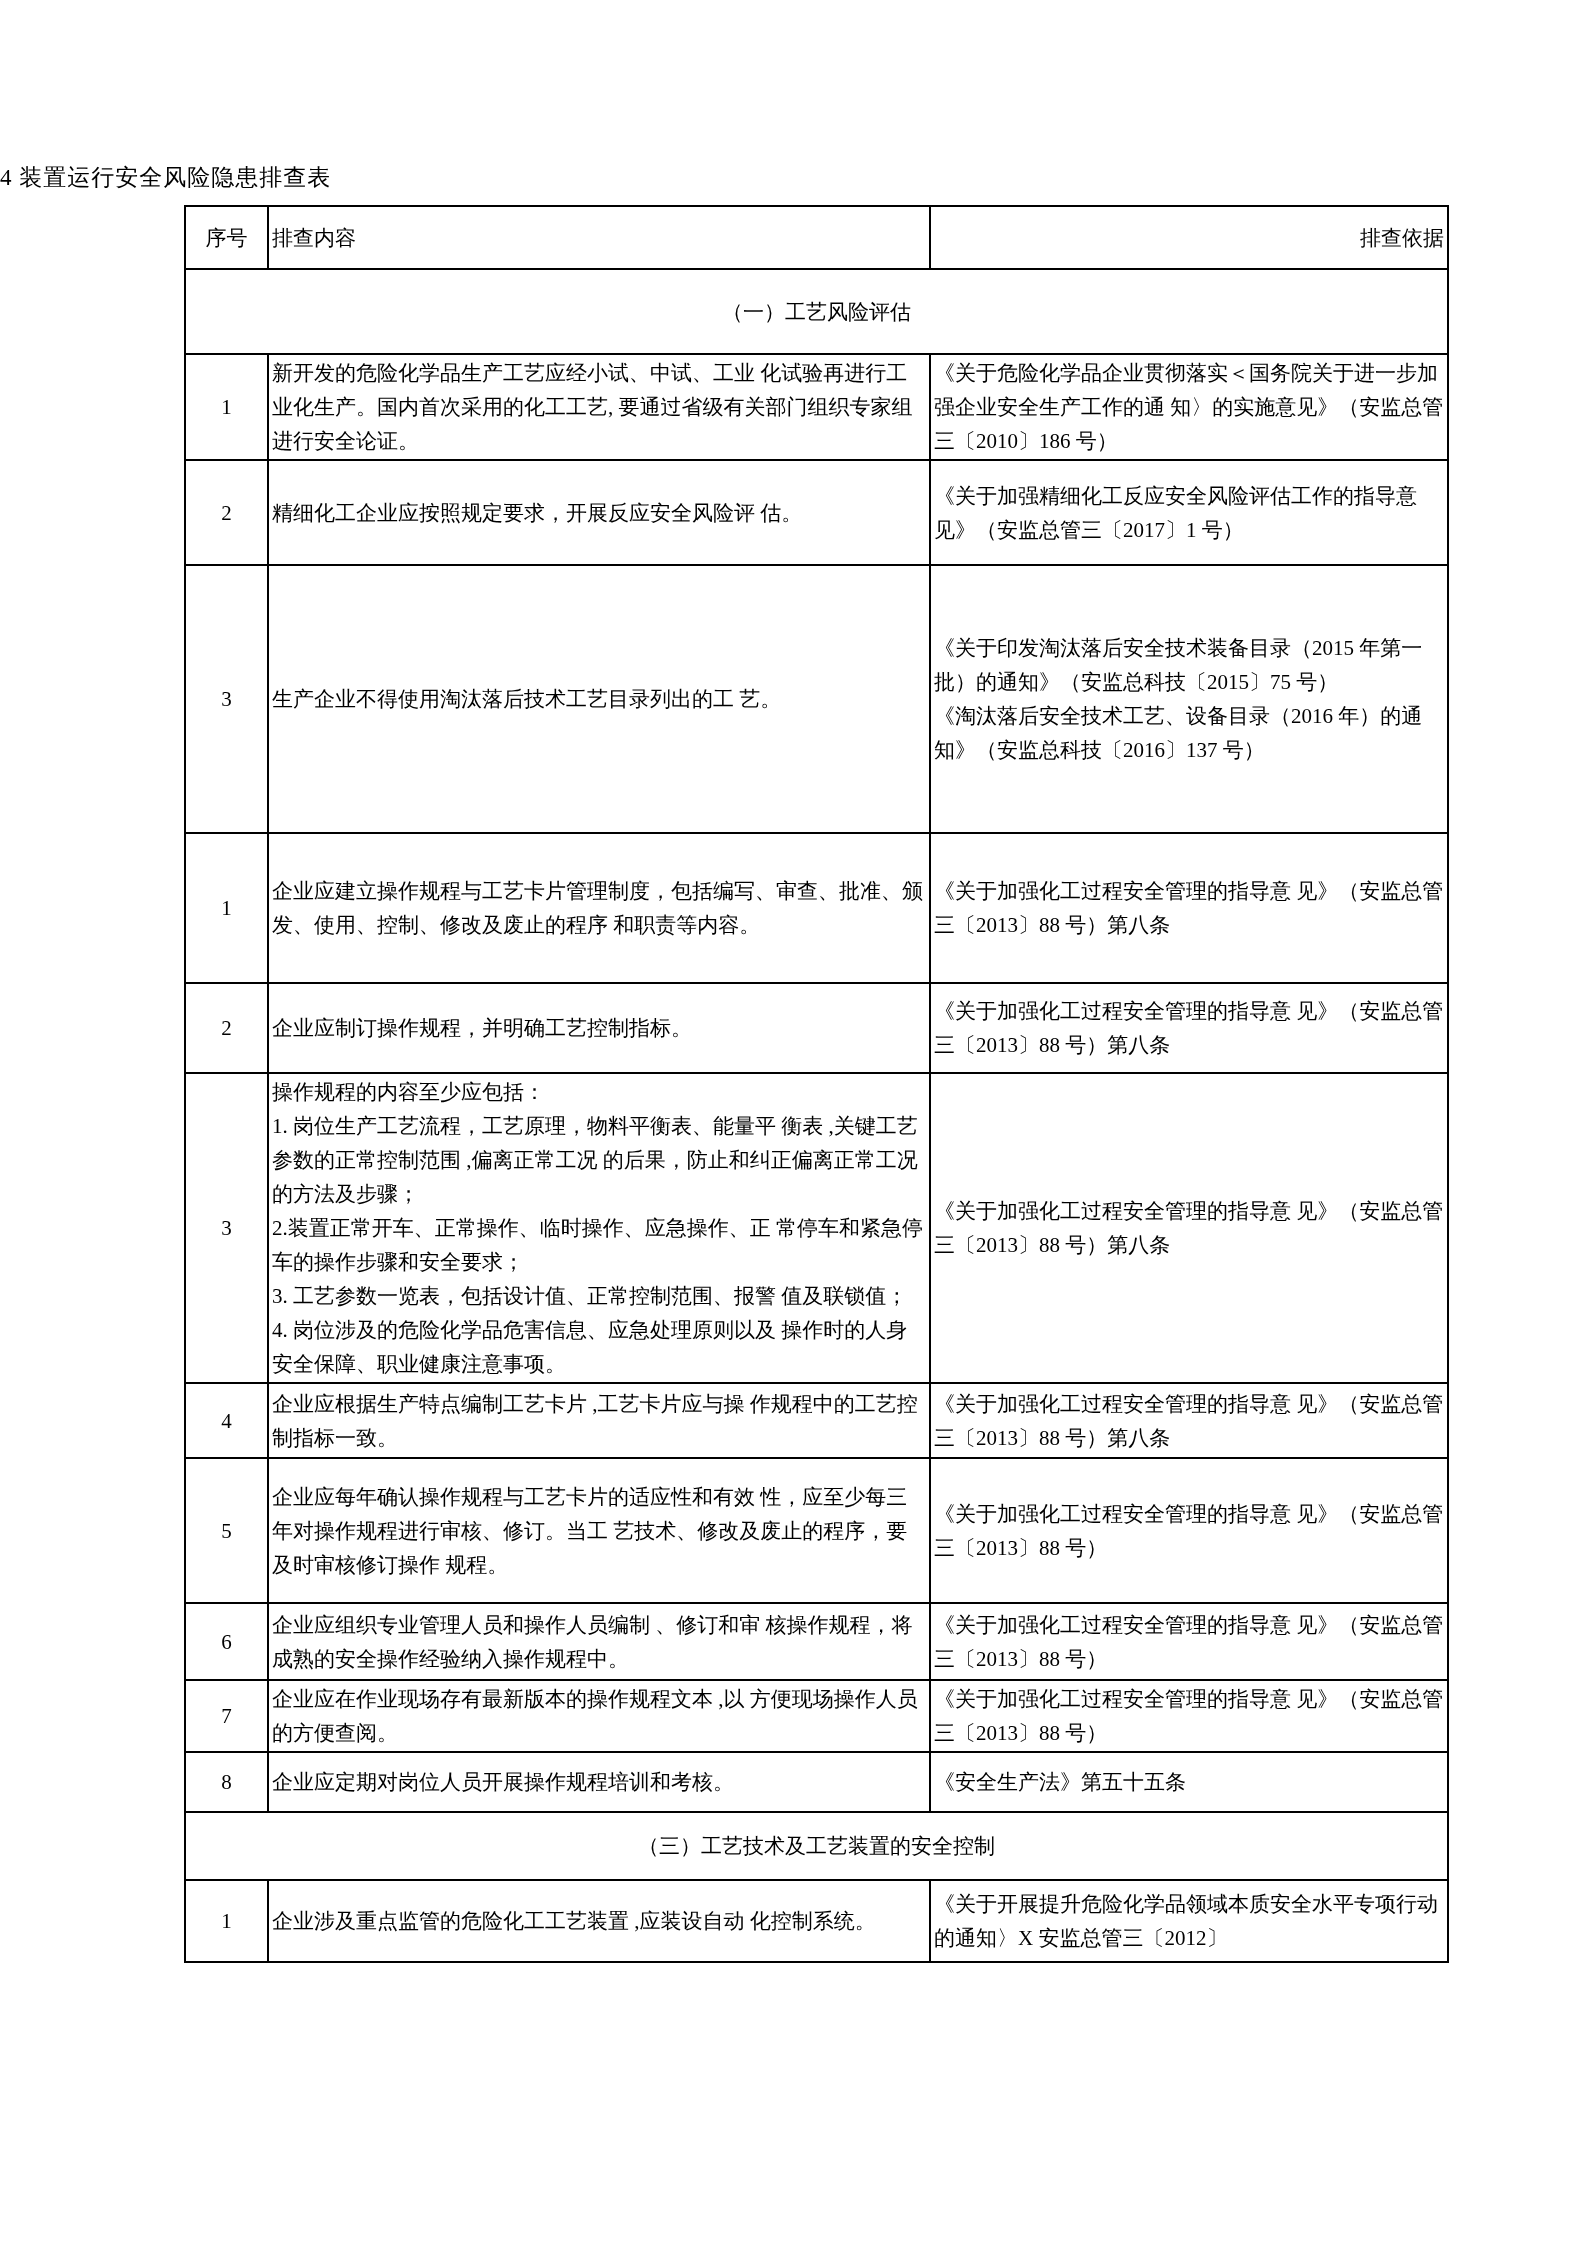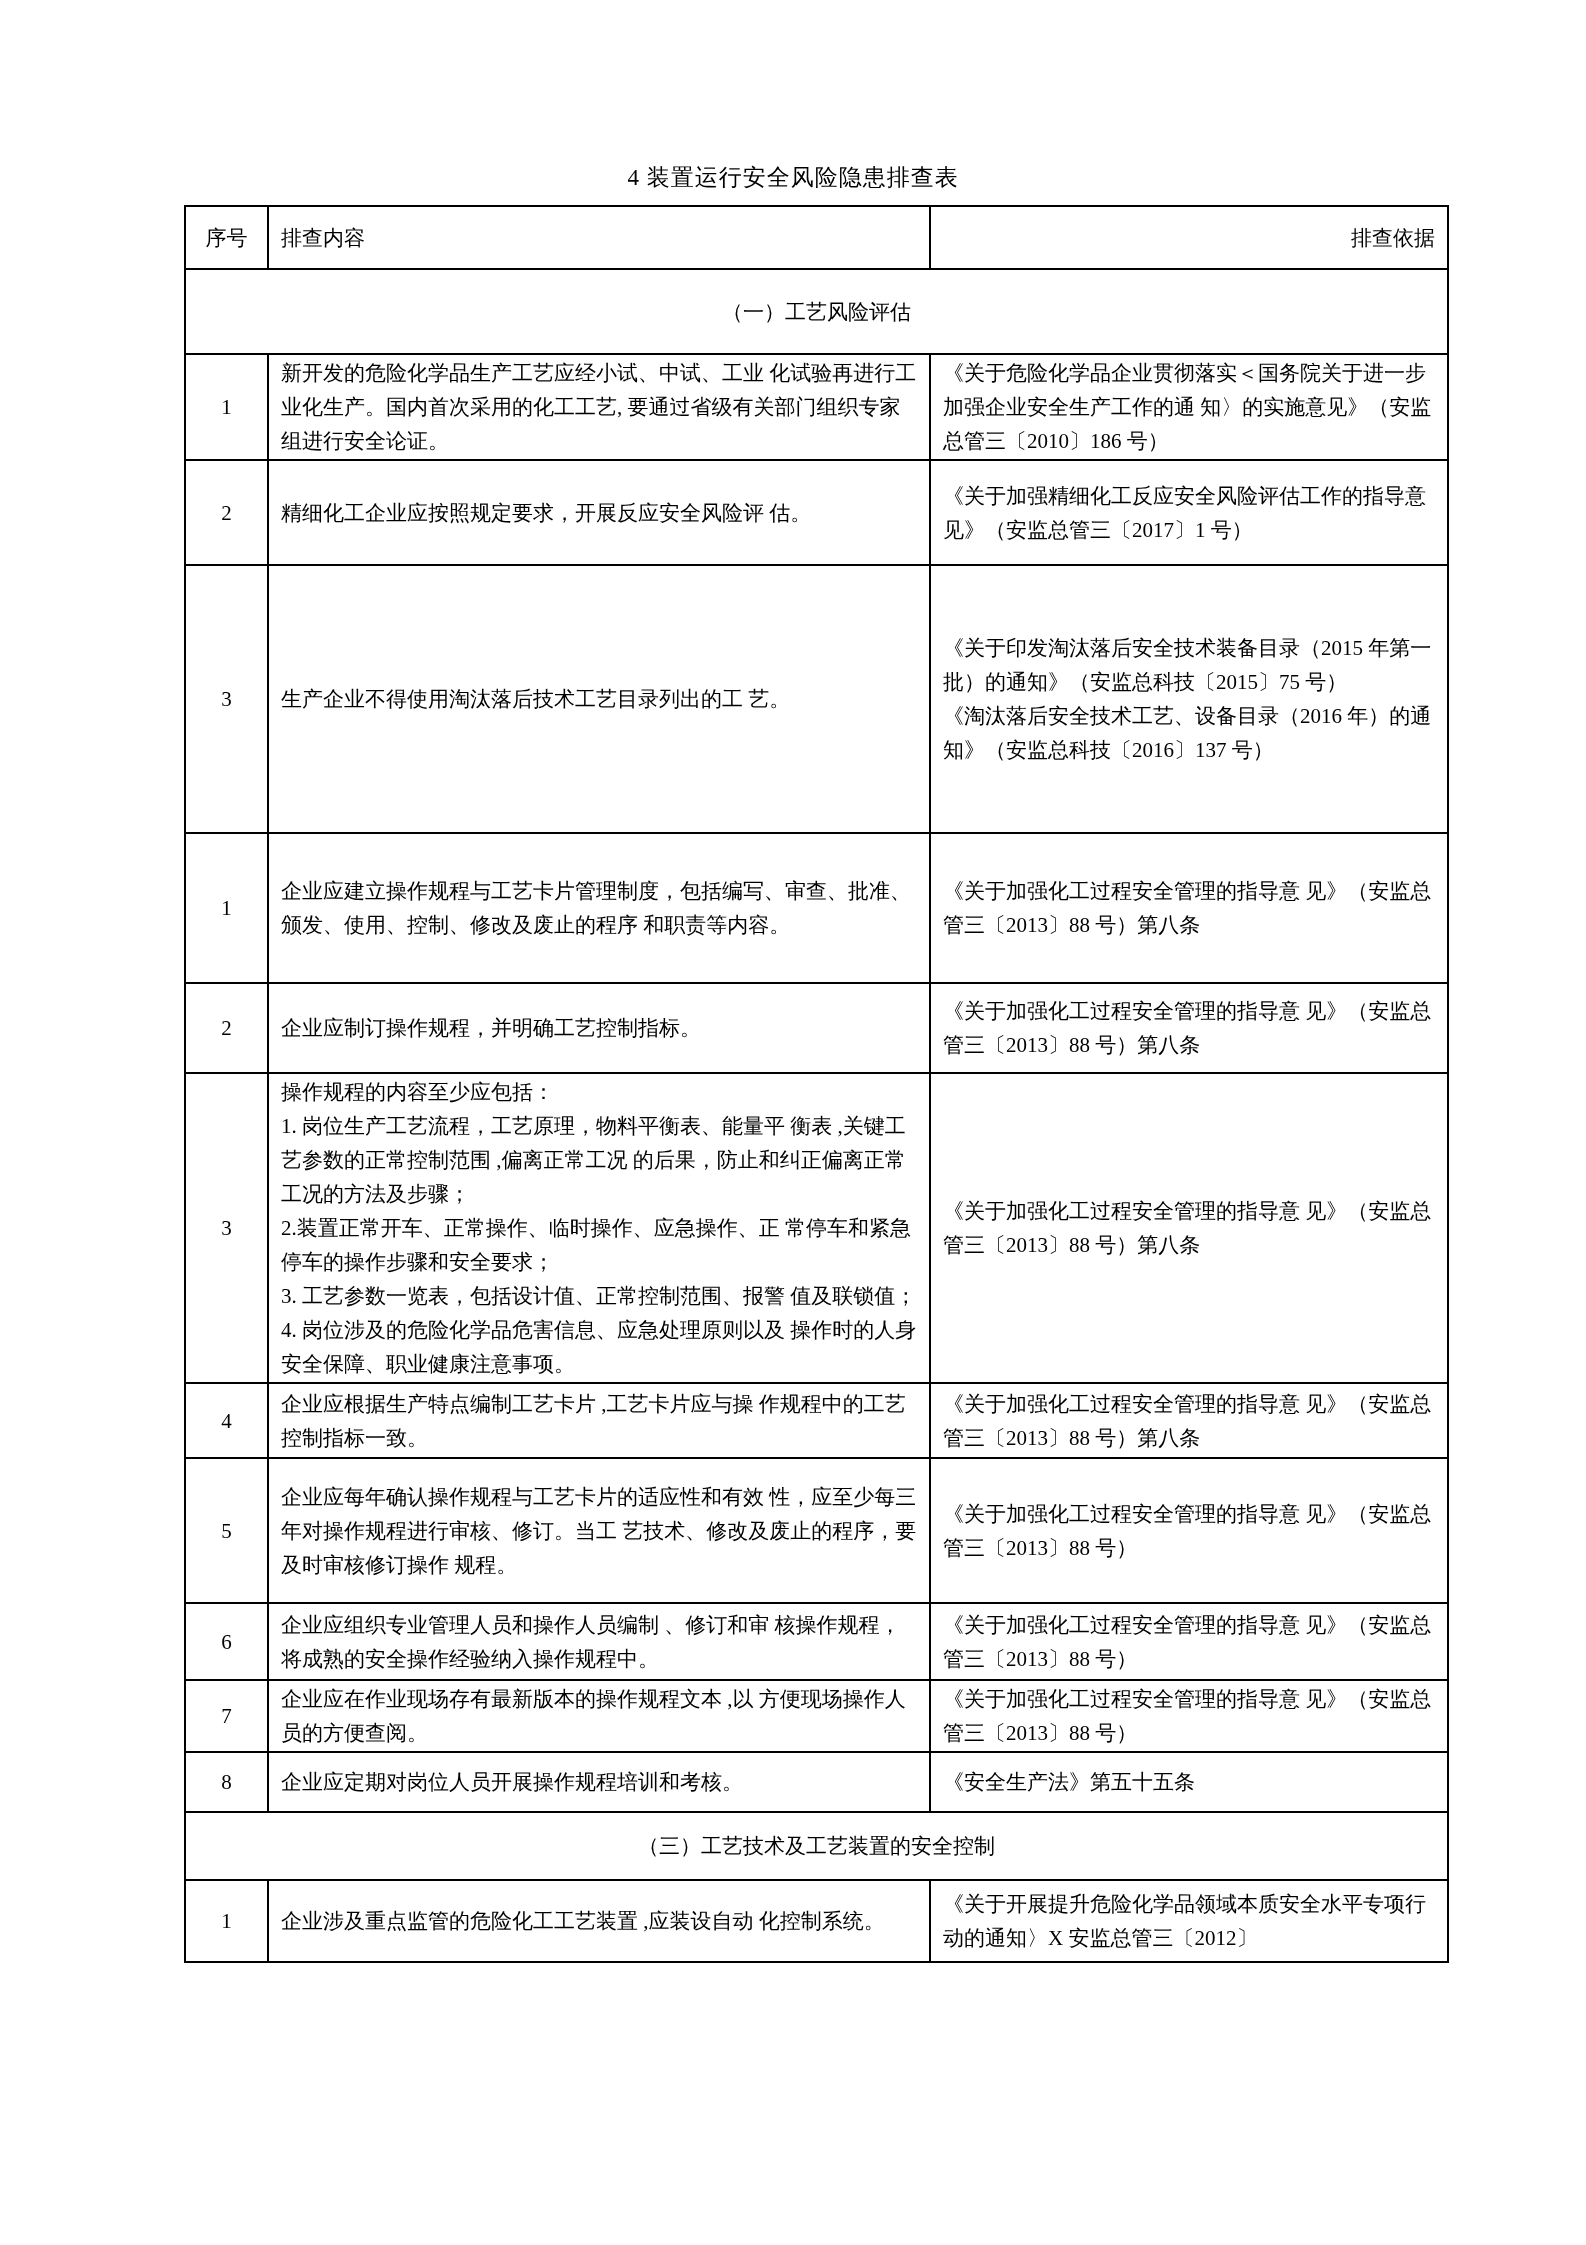--- a/index.html
+++ b/index.html
@@ -3,32 +3,32 @@
 <meta charset="utf-8">
 <style>
   html,body{margin:0;padding:0;background:#888;}
   .page{
     width:1586px;height:2245px;background:#ffffff;color:#000;
     font-family:"Liberation Serif","DejaVu Serif",serif;
     position:relative;overflow:hidden;
   }
   .doc-title{
     position:absolute;top:163px;left:0;width:100%;
-    text-align:center;font-size:23px;line-height:30px;
+    text-align:left;font-size:23px;line-height:30px;
     letter-spacing:1px;
   }
   table.checklist{
     position:absolute;top:205px;left:184px;
     width:1263px;border-collapse:collapse;table-layout:fixed;
   }
   table.checklist td{
     border:2px solid #000;
     font-size:21px;line-height:34px;
     vertical-align:middle;
-    padding:1px 12px;
+    padding:1px 3px;
     overflow:hidden;
   }
   td.num{text-align:center;font-size:22px;padding:0;}
   tr.section-row td{text-align:center;padding:16px;}
   td.content,td.basis{white-space:pre-wrap;word-break:break-all;}
   
   .h63{height:63px}.h85{height:85px}.h105{height:105px}.h268{height:268px}
   .h68{height:68px}.h150{height:150px}.h90{height:90px}.h310{height:310px}
   .h75{height:75px}.h145{height:145px}.h77{height:77px}.h71{height:71px}
   .h60{height:60px}.h55{height:55px}.h82{height:82px}

